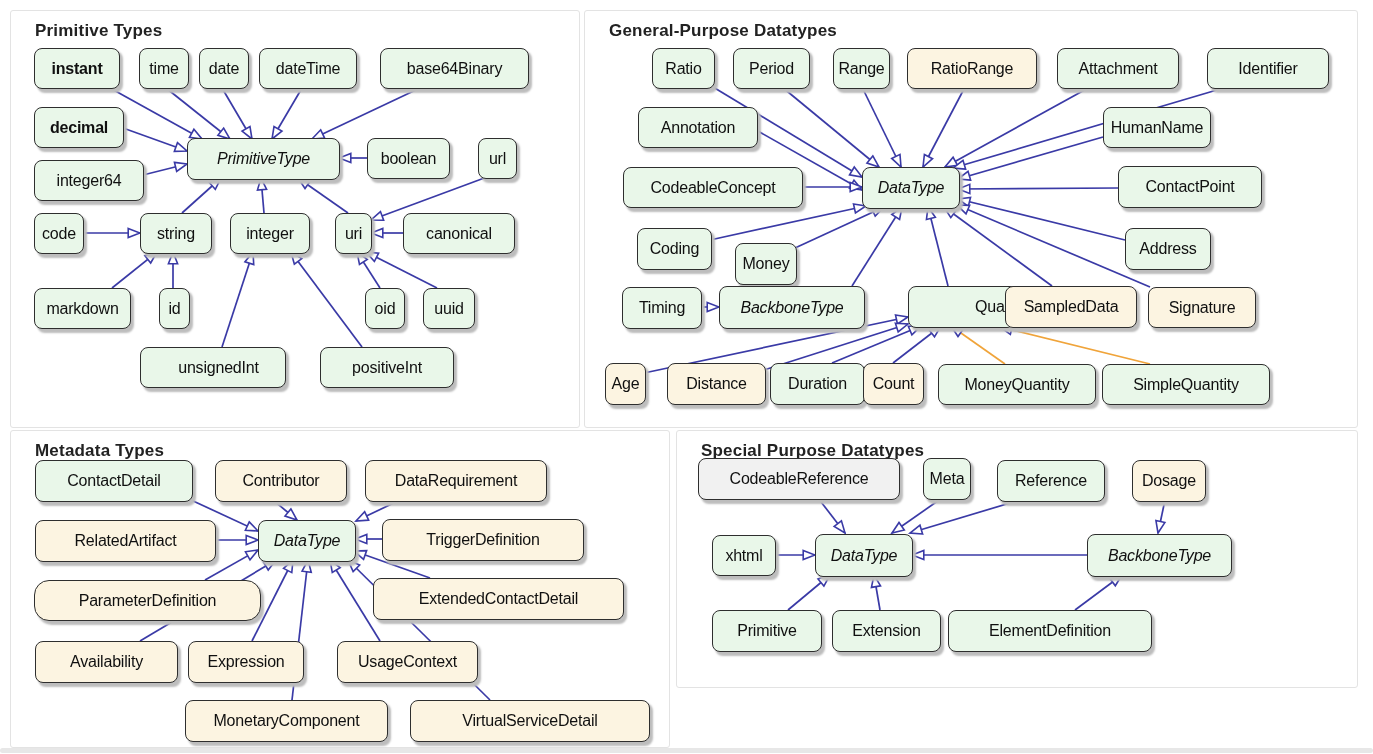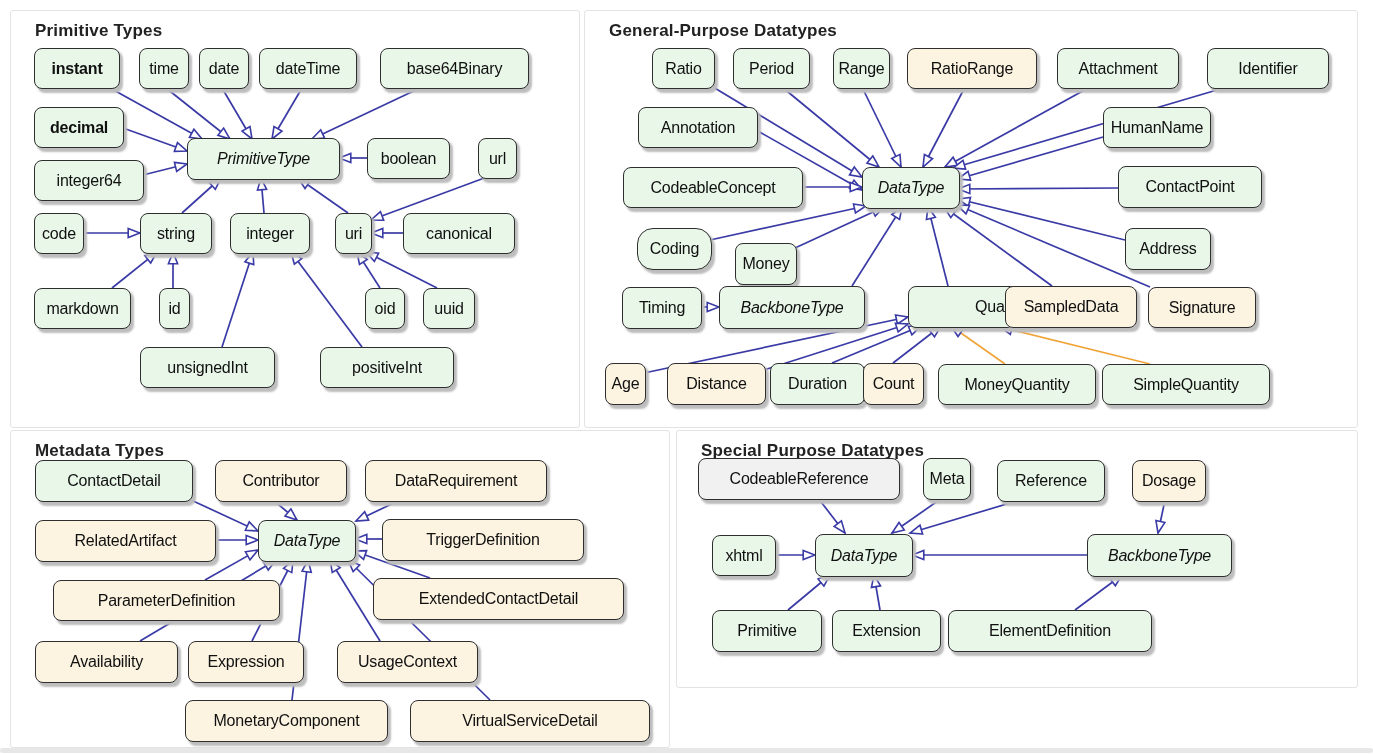--- a/index.html
+++ b/index.html
@@ -158,21 +158,21 @@
     </div>
     <div class="node green" style="left: 159px; top: 288px; width: 29px; height: 39px;">
       <span>id</span>
     </div>
     <div class="node green" style="left: 365px; top: 288px; width: 38px; height: 39px;">
       <span>oid</span>
     </div>
     <div class="node green" style="left: 423px; top: 288px; width: 50px; height: 39px;">
       <span>uuid</span>
     </div>
-    <div class="node green" style="left: 140px; top: 347px; width: 133px; height: 39px;">
+    <div class="node green" style="left: 140px; top: 347px; width: 133px; height: 39px; padding-left: 11px;">
       <span>unsignedInt</span>
     </div>
     <div class="node green" style="left: 320px; top: 347px; width: 132px; height: 39px;">
       <span>positiveInt</span>
     </div>
     <div class="node green" style="left: 652px; top: 48px; width: 61px; height: 39px;">
       <span>Ratio</span>
     </div>
     <div class="node green" style="left: 733px; top: 48px; width: 75px; height: 39px;">
       <span>Period</span>
@@ -197,21 +197,21 @@
     </div>
     <div class="node green" style="left: 623px; top: 167px; width: 178px; height: 39px;">
       <span>CodeableConcept</span>
     </div>
     <div class="node green abstract" style="left: 862px; top: 167px; width: 96px; height: 40px;">
       <span>DataType</span>
     </div>
     <div class="node green" style="left: 1118px; top: 166px; width: 142px; height: 40px;">
       <span>ContactPoint</span>
     </div>
-    <div class="node green" style="left: 637px; top: 228px; width: 73px; height: 40px; border-radius: 16px;">
+    <div class="node green" style="left: 637px; top: 228px; width: 73px; height: 40px;">
       <span>Coding</span>
     </div>
     <div class="node green" style="left: 735px; top: 243px; width: 60px; height: 40px;">
       <span>Money</span>
     </div>
     <div class="node green" style="left: 1125px; top: 228px; width: 84px; height: 40px;">
       <span>Address</span>
     </div>
     <div class="node green" style="left: 622px; top: 287px; width: 78px; height: 40px;">
       <span>Timing</span>
@@ -257,21 +257,21 @@
     </div>
     <div class="node tan" style="left: 35px; top: 520px; width: 179px; height: 40px;">
       <span>RelatedArtifact</span>
     </div>
     <div class="node green abstract" style="left: 258px; top: 520px; width: 96px; height: 40px;">
       <span>DataType</span>
     </div>
     <div class="node tan" style="left: 382px; top: 519px; width: 200px; height: 40px;">
       <span>TriggerDefinition</span>
     </div>
-    <div class="node tan" style="left: 53px; top: 580px; width: 225px; height: 39px;">
+    <div class="node tan" style="left: 34px; top: 580px; width: 225px; height: 39px; border-radius: 15px;">
       <span>ParameterDefinition</span>
     </div>
     <div class="node tan" style="left: 373px; top: 578px; width: 249px; height: 40px;">
       <span>ExtendedContactDetail</span>
     </div>
     <div class="node tan" style="left: 35px; top: 641px; width: 141px; height: 40px;">
       <span>Availability</span>
     </div>
     <div class="node tan" style="left: 188px; top: 641px; width: 114px; height: 40px;">
       <span>Expression</span>

